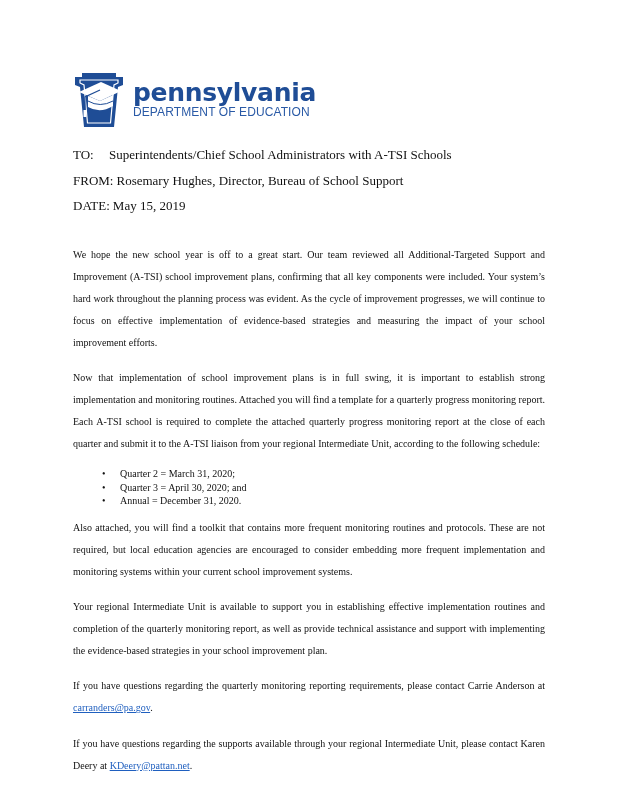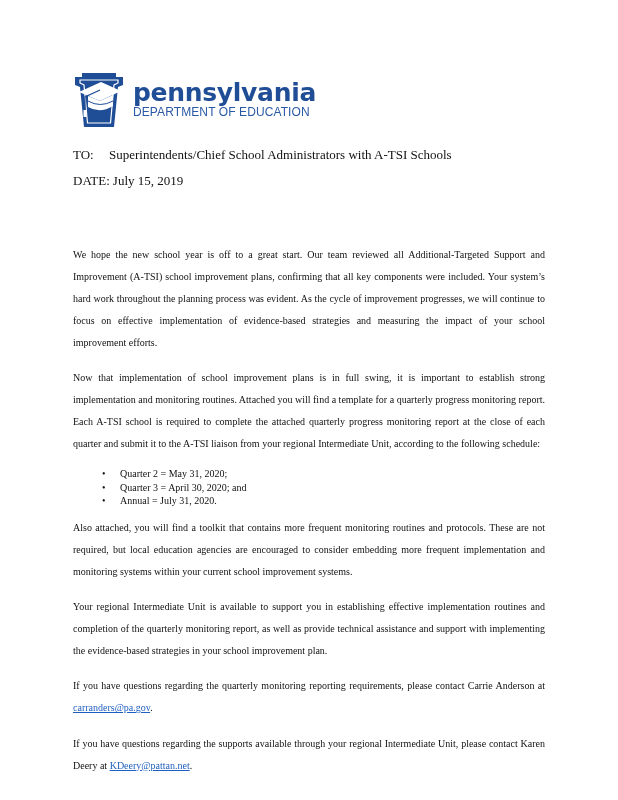--- a/index.html
+++ b/index.html
@@ -142,41 +142,44 @@
       <div class="logo-name">pennsylvania</div>
       <div class="logo-dept">DEPARTMENT OF EDUCATION</div>
     </div>
   </div>
 
   <div class="memo-header">
     <div class="memo-row">
       <span class="memo-label tab">TO:</span><span>Superintendents/Chief School Administrators with A-TSI Schools</span>
     </div>
     <div class="memo-row">
-      <span class="memo-label inline">DATE:</span><span>July 15, 2019</span>
+      <span class="memo-label inline">FROM:</span><span>Rosemary Hughes, Director, Bureau of School Support</span>
+    </div>
+    <div class="memo-row">
+      <span class="memo-label inline">DATE:</span><span>May 15, 2019</span>
     </div>
   </div>
 
   <div class="body-text">
     <p class="para">We hope the new school year is off to a great start.  Our team reviewed all Additional-Targeted Support and Improvement (A-TSI) school improvement plans, confirming that all key components were included. Your system’s hard work throughout the planning process was evident.  As the cycle of improvement progresses, we will continue to focus on effective implementation of evidence-based strategies and measuring the impact of your school improvement efforts.</p>
 
     <p class="para para-tight">Now that implementation of school improvement plans is in full swing, it is important to establish strong implementation and monitoring routines.  Attached you will find a template for a quarterly progress monitoring report.  Each A-TSI school is required to complete the attached quarterly progress monitoring report at the close of each quarter and submit it to the A-TSI liaison from your regional Intermediate Unit, according to the following schedule:</p>
 
     <ul class="schedule">
       <li>
         <span class="bullet">•</span>
-        <span>Quarter 2 = May 31, 2020;</span>
+        <span>Quarter 2 = March 31, 2020;</span>
       </li>
       <li>
         <span class="bullet">•</span>
         <span>Quarter 3 = April 30, 2020; and</span>
       </li>
       <li>
         <span class="bullet">•</span>
-        <span>Annual = July 31, 2020.</span>
+        <span>Annual = December 31, 2020.</span>
       </li>
     </ul>
 
     <p class="para">Also attached, you will find a toolkit that contains more frequent monitoring routines and protocols.  These are not required, but local education agencies are encouraged to consider embedding more frequent implementation and monitoring systems within your current school improvement systems.</p>
 
     <p class="para">Your regional Intermediate Unit is available to support you in establishing effective implementation routines and completion of the quarterly monitoring report, as well as provide technical assistance and support with implementing the evidence-based strategies in your school improvement plan.</p>
 
     <p class="para"><span>If you have questions regarding the quarterly monitoring reporting requirements, please contact Carrie Anderson at </span><a class="email" href="#">carranders@pa.gov</a><span>.</span></p>
 
     <p class="para"><span>If you have questions regarding the supports available through your regional Intermediate Unit, please contact Karen Deery at </span><a class="email" href="#">KDeery@pattan.net</a><span>.</span></p>

